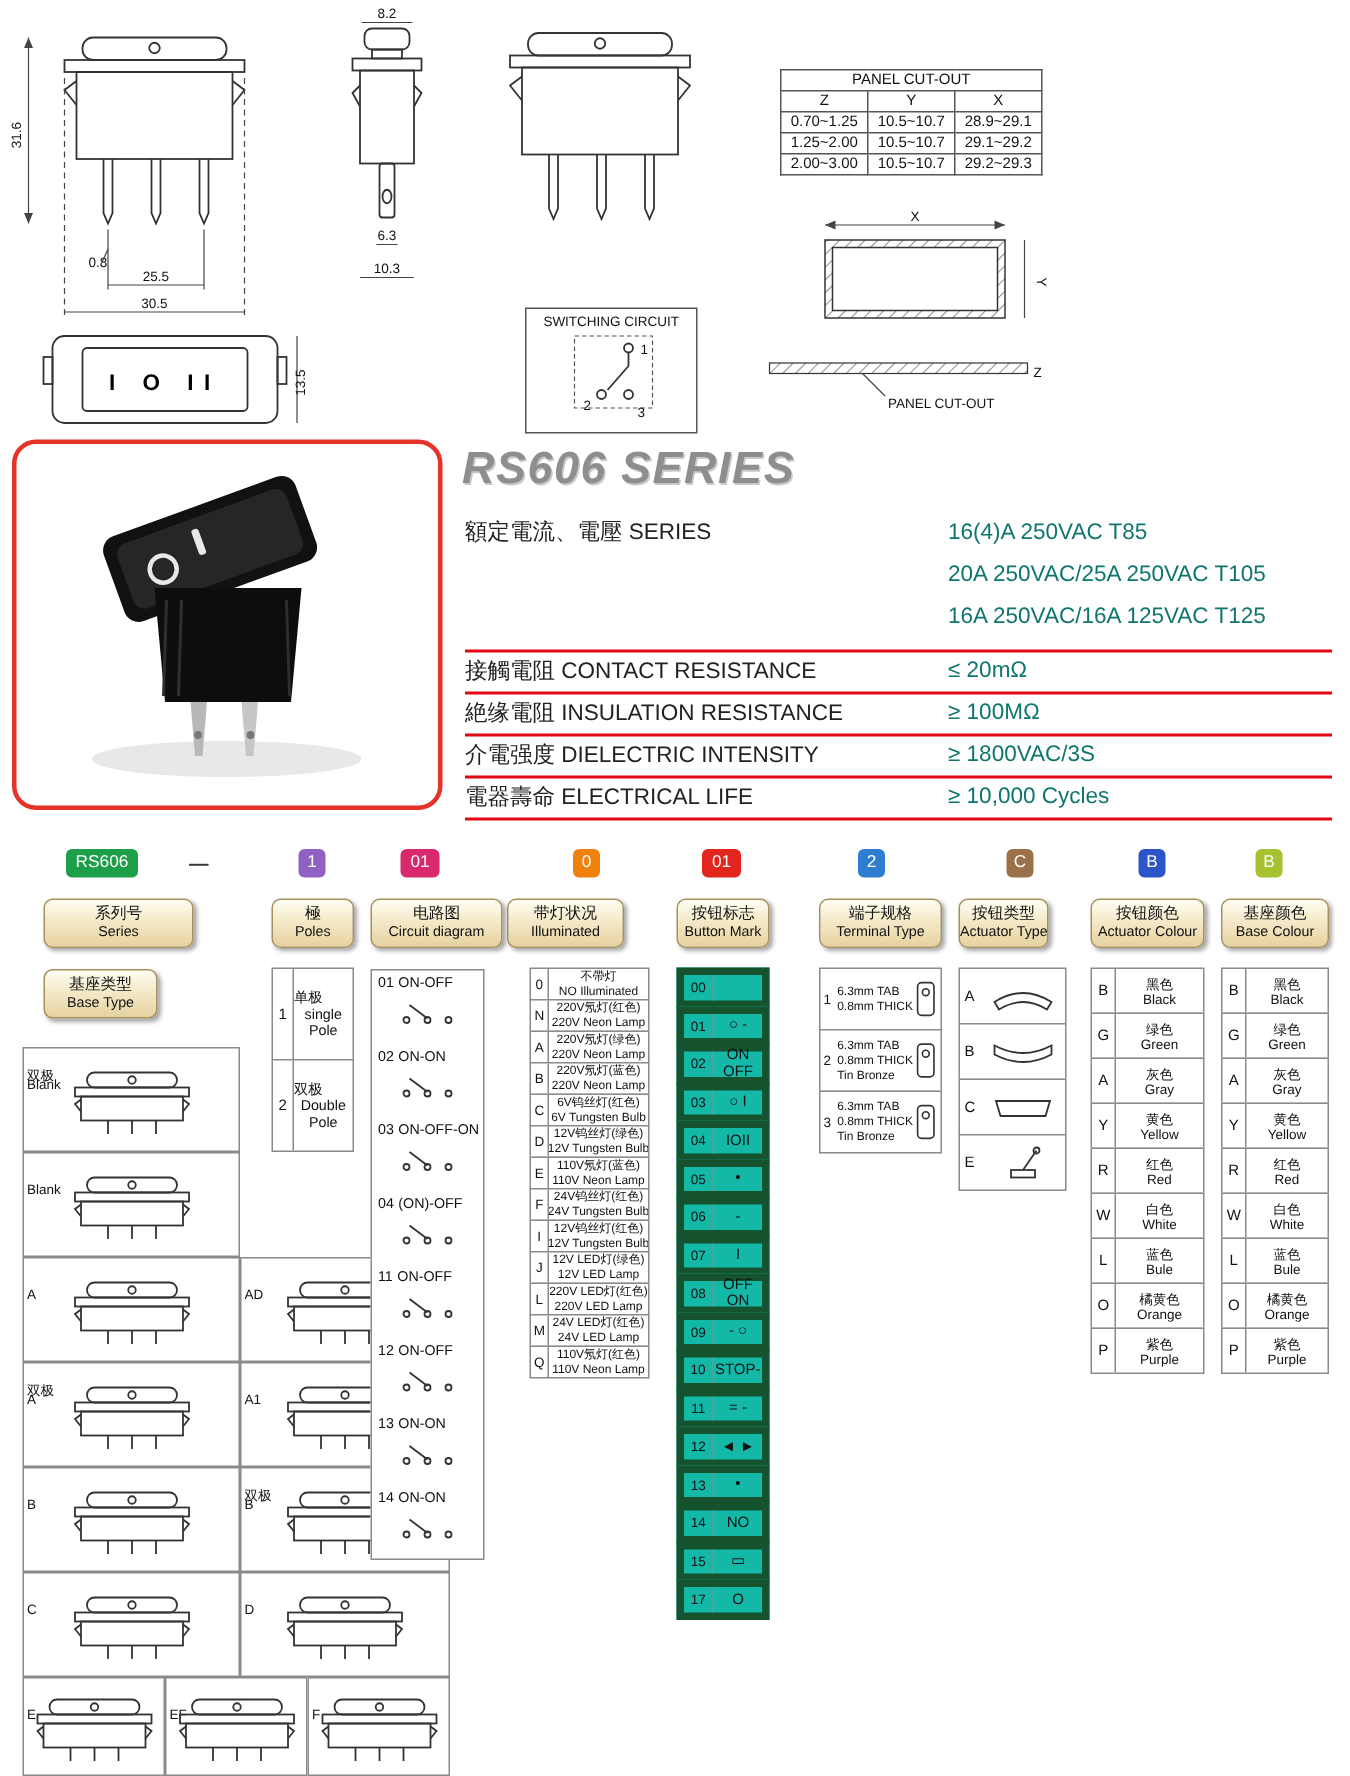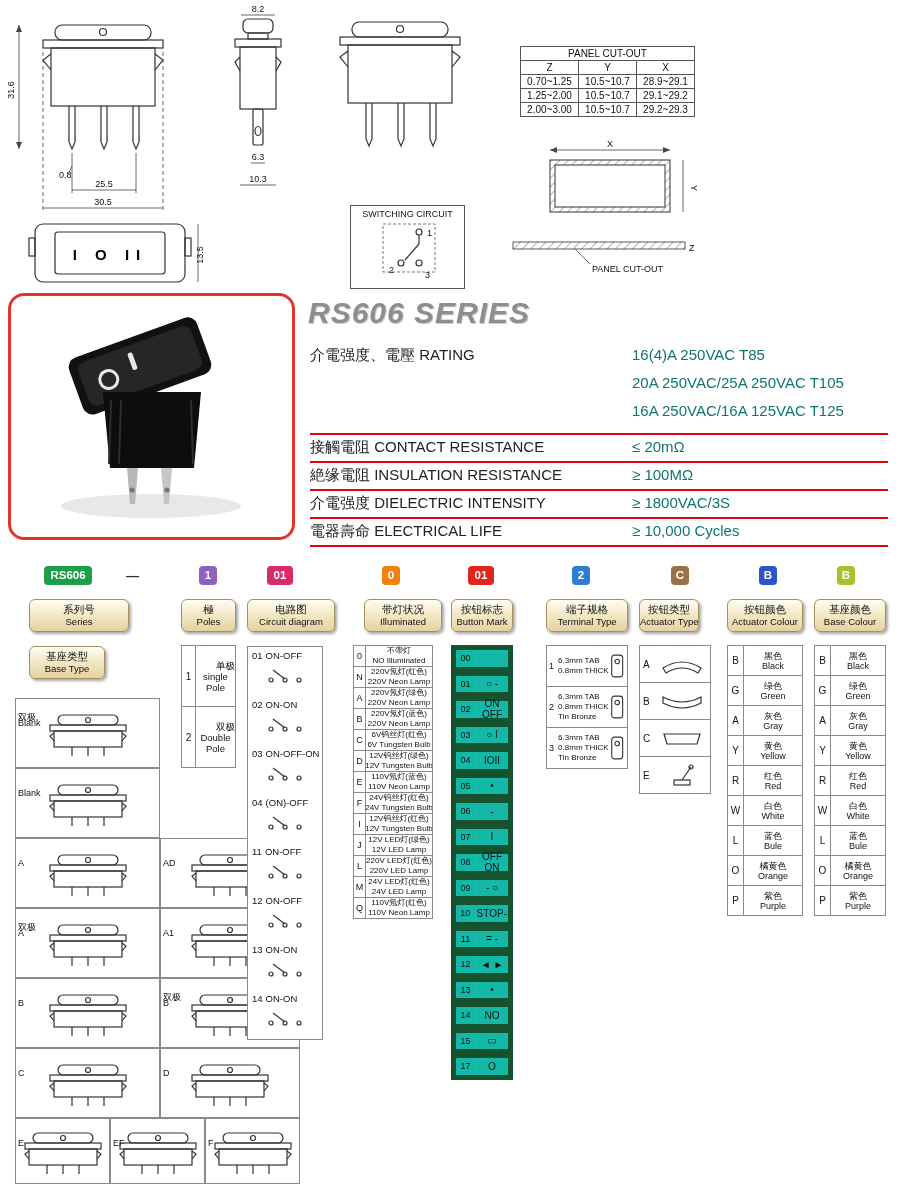--- a/index.html
+++ b/index.html
@@ -28,41 +28,41 @@
 .rrow{display:flex;border-bottom:2px solid #e30613;padding:3px 0 4px}
 .rrow .rlabel{width:322px;font-size:15px;color:#222}
 .rrow .rvalues{font-size:15px;color:#0f766e}
 .rrow.first .rlabel,.rrow.first .rvalues div{line-height:28px}
 .rrow.first{padding-bottom:8px}
 
 
 .code-row{left:0;top:566px;width:900px;height:22px}
 .code-dash{position:absolute;left:126px;top:2px;font-size:13px;font-weight:bold;color:#333}
 .badges{position:absolute;left:0;top:0;width:100%;height:100%}
-.badge{position:absolute;top:0;height:19px;border-radius:4px;color:#fff;font-weight:bold;font-size:11.5px;text-align:center;line-height:19px}
+.badge{position:absolute;top:0;height:19px;border-radius:4px;color:#fff;font-weight:normal;font-size:11.5px;text-align:center;line-height:19px}
 .badges .badge:nth-of-type(1){left:44px;width:48px}
 .badges .badge:nth-of-type(2){left:199px;width:18px}
 .badges .badge:nth-of-type(3){left:267px;width:26px}
 .badges .badge:nth-of-type(4){left:382px;width:18px}
 .badges .badge:nth-of-type(5){left:468px;width:26px}
 .badges .badge:nth-of-type(6){left:572px;width:18px}
 .badges .badge:nth-of-type(7){left:671px;width:18px}
 .badges .badge:nth-of-type(8){left:759px;width:18px}
 .badges .badge:nth-of-type(9){left:837px;width:18px}
 
 
 .obox{height:33px;border:1px solid #a5905e;border-radius:6px;background:linear-gradient(180deg,#fffef4 0%,#f4e9c8 45%,#e6d2a0 100%);box-shadow:2px 2px 3px rgba(0,0,0,.35);text-align:center;padding-top:3px;overflow:hidden}
 .obox-zh{font-size:10.5px;line-height:13px;white-space:nowrap}
 .obox-en{font-size:9.5px;line-height:12px;white-space:nowrap}
 .labels{left:0;top:599px;width:900px;height:40px;position:absolute}
 .labels .obox{position:absolute;top:0}
 .labels .obox:nth-of-type(1){left:29px;width:100px}
 .labels .obox:nth-of-type(2){left:181px;width:55px}
 .labels .obox:nth-of-type(3){left:247px;width:88px}
-.labels .obox:nth-of-type(4){left:364px;width:78px}
+.labels .obox:nth-of-type(4){left:338px;width:78px}
 .labels .obox:nth-of-type(5){left:451px;width:62px}
 .labels .obox:nth-of-type(6){left:546px;width:82px}
 .labels .obox:nth-of-type(7){left:639px;width:60px}
 .labels .obox:nth-of-type(8){left:727px;width:76px}
 .labels .obox:nth-of-type(9){left:814px;width:72px}
 
 
 .bt-grid{left:15px;top:698px;width:285px;height:486px}
 .bt-cell{position:absolute;border:1px solid #8a8a8a;background:#fff}
 .bt-label{position:absolute;left:2px;top:19px;font-size:9px}
@@ -80,21 +80,21 @@
 .bt-grid .bt-cell:nth-of-type(9){left:0;top:350px;width:145px;height:70px}
 .bt-grid .bt-cell:nth-of-type(10){left:145px;top:350px;width:140px;height:70px}
 .bt-grid .bt-cell:nth-of-type(11){left:0;top:420px;width:95px;height:66px}
 .bt-grid .bt-cell:nth-of-type(12){left:95px;top:420px;width:95px;height:66px}
 .bt-grid .bt-cell:nth-of-type(13){left:190px;top:420px;width:95px;height:66px}
 
 
 .poles-box{left:181px;top:646px;width:55px}
 .pole-row{display:flex;height:62px;border:1px solid #8a8a8a;margin-top:-1px;background:#fff}
 .pole-code{width:14px;border-right:1px solid #8a8a8a;display:flex;align-items:center;justify-content:center;font-size:10px}
-.pole-text{flex:1;display:flex;flex-direction:column;align-items:flex-end;justify-content:center;font-size:9.5px;line-height:11px;text-align:center}
+.pole-text{flex:1;display:flex;flex-direction:column;align-items:flex-start;justify-content:center;font-size:9.5px;line-height:11px;text-align:center}
 
 
 .cd-box{left:247px;top:646px;width:76px;border:1px solid #8a8a8a;background:#fff}
 .cd-row{height:49px;padding:3px 4px 0}
 .cd-head{font-size:9.5px;white-space:nowrap}
 .cd-code{margin-right:3px}
 .cd-glyph{display:block;margin:5px auto 0}
 
 
 .il-box{left:353px;top:646px;width:80px}
@@ -286,21 +286,21 @@
       <polygon points="150,172 161,172 158,208 153,208" fill="#c6c6c6"></polygon>
       <circle cx="121" cy="194" r="2.6" fill="#777"></circle>
       <circle cx="156" cy="194" r="2.6" fill="#777"></circle>
     </svg>
   </div>
 
   <div class="series-title abs" style="left:308px;top:296px">RS606 SERIES</div>
 
   <div class="ratings abs" style="left:310px;top:338px">
     <div class="rrow first">
-      <div class="rlabel">介電强度、電壓 RATING</div>
+      <div class="rlabel">額定電流、電壓 SERIES</div>
       <div class="rvalues">
         <div>16(4)A 250VAC T85</div>
         <div>20A 250VAC/25A 250VAC T105</div>
         <div>16A 250VAC/16A 125VAC T125</div>
       </div>
     </div>
     <div class="rrow">
       <div class="rlabel">接觸電阻 CONTACT RESISTANCE</div>
       <div class="rvalues">
           <div>≤ 20mΩ</div>

